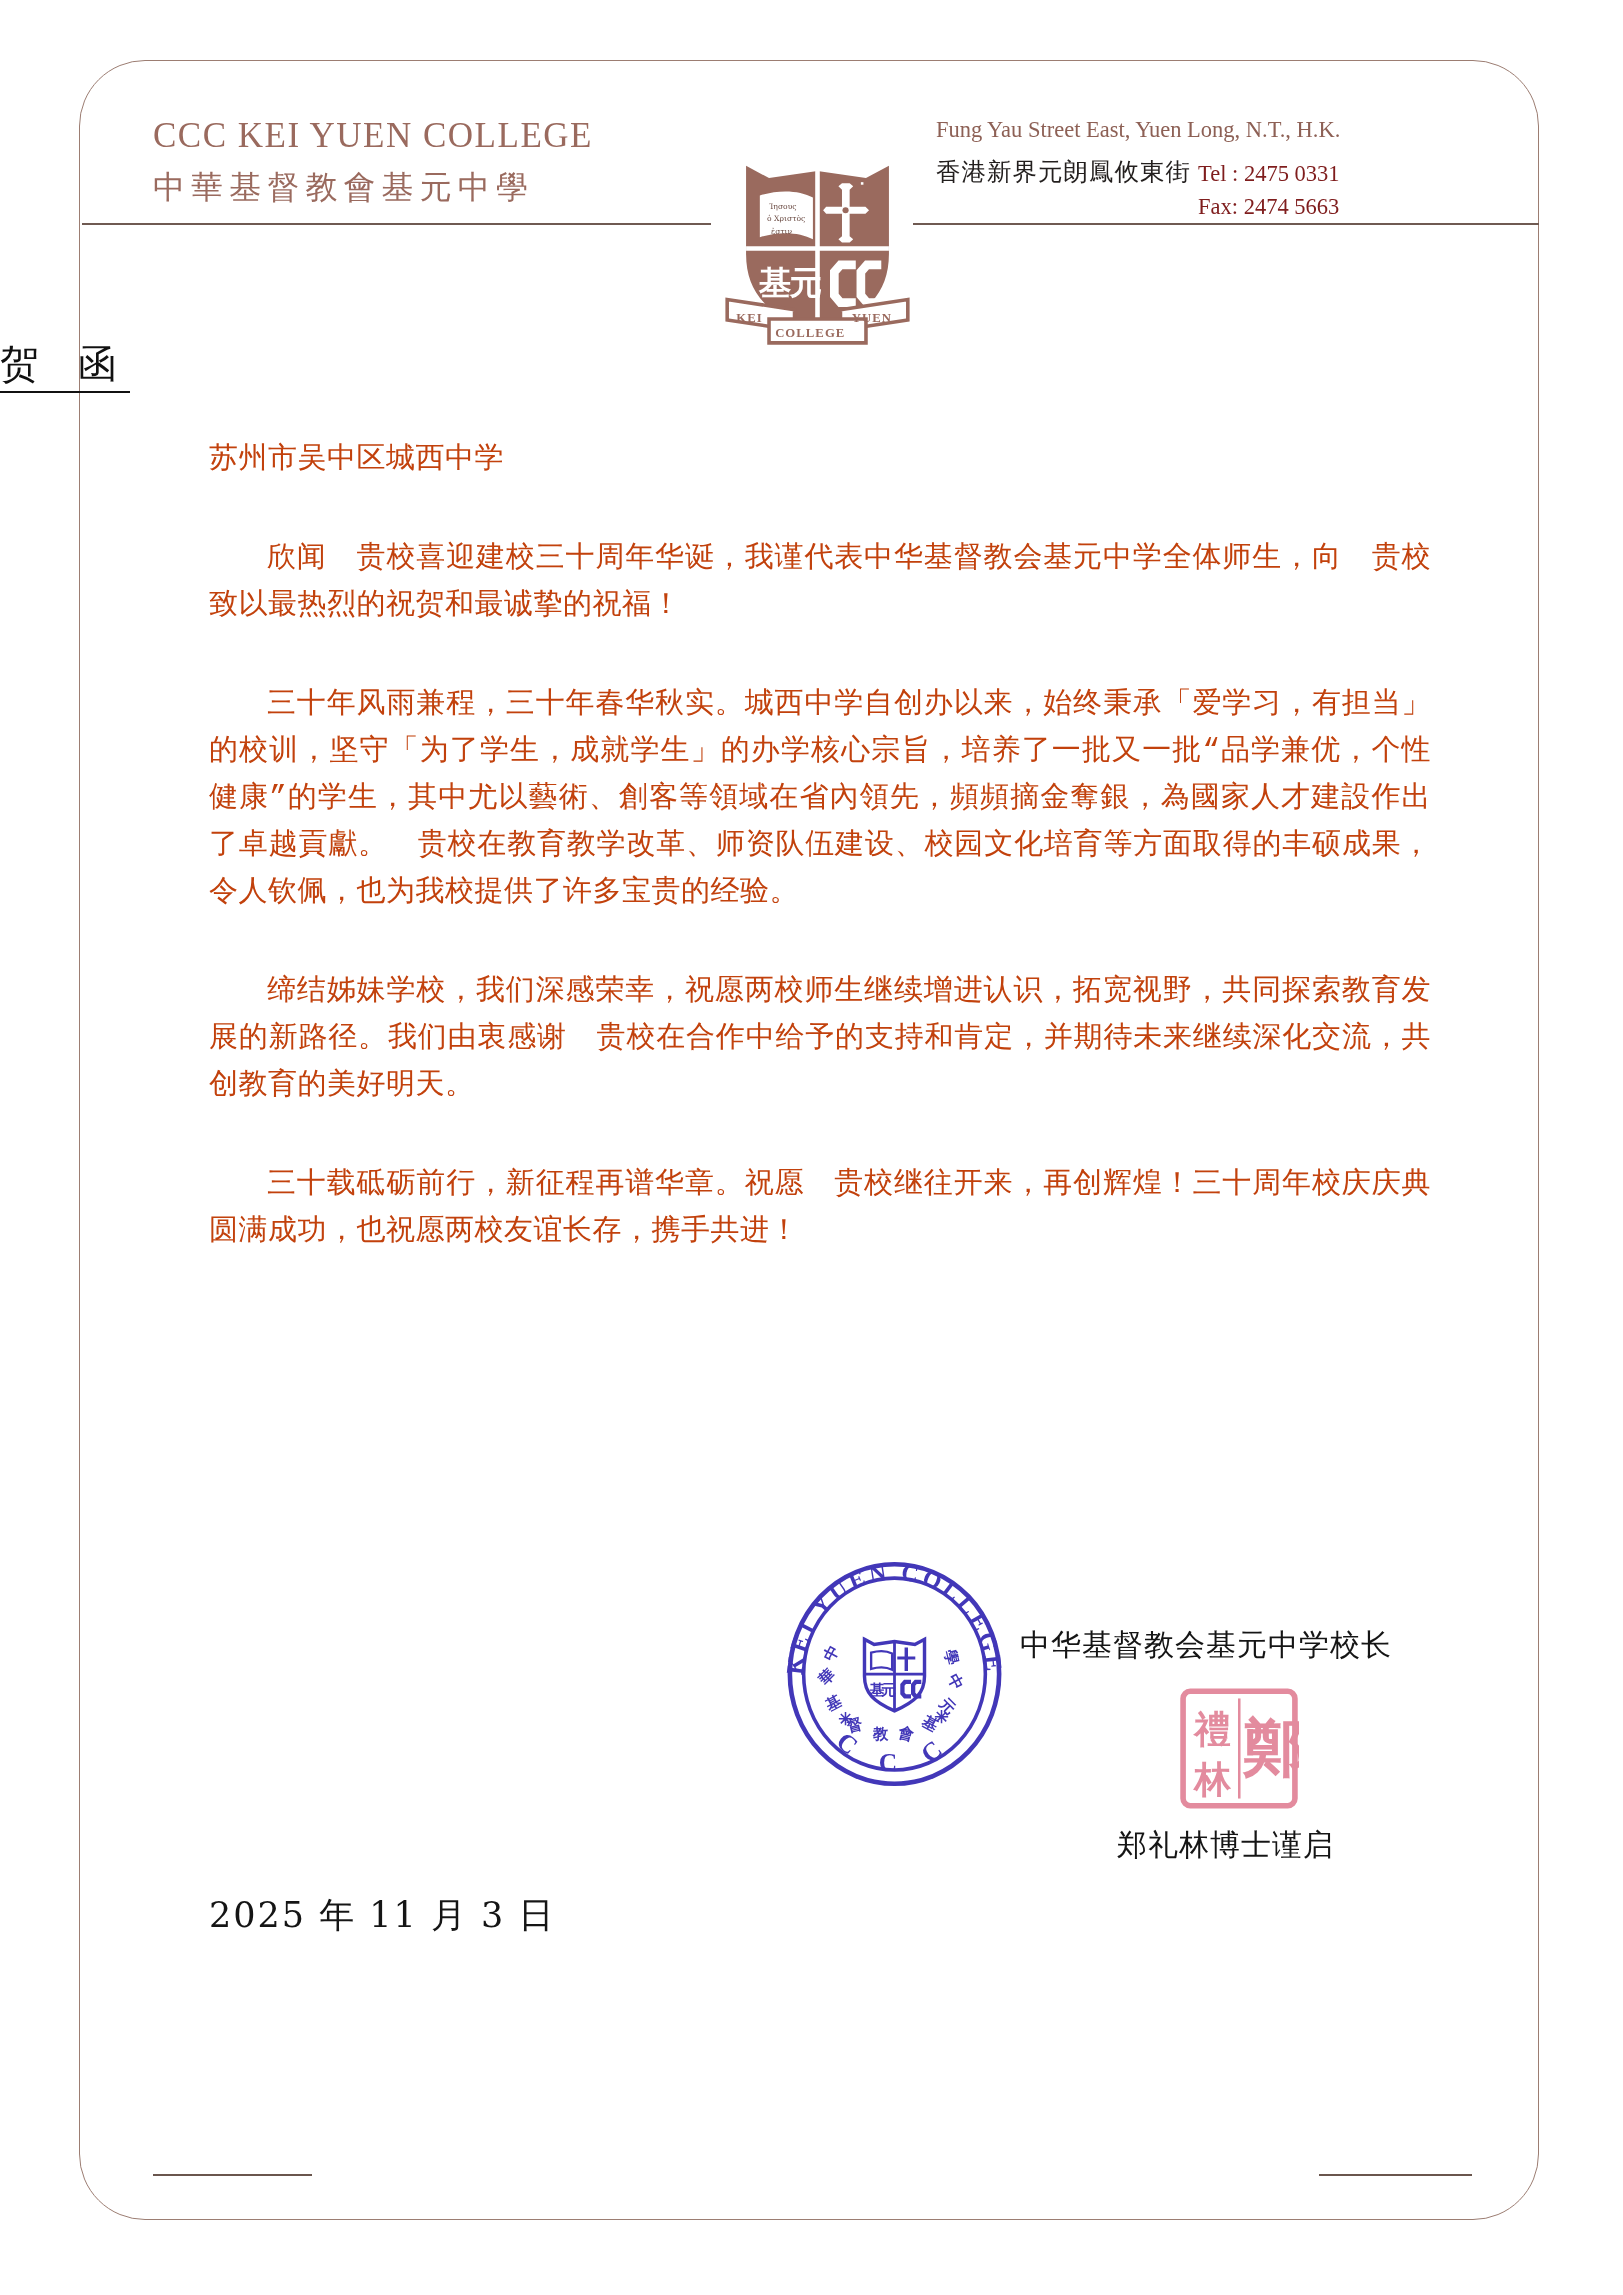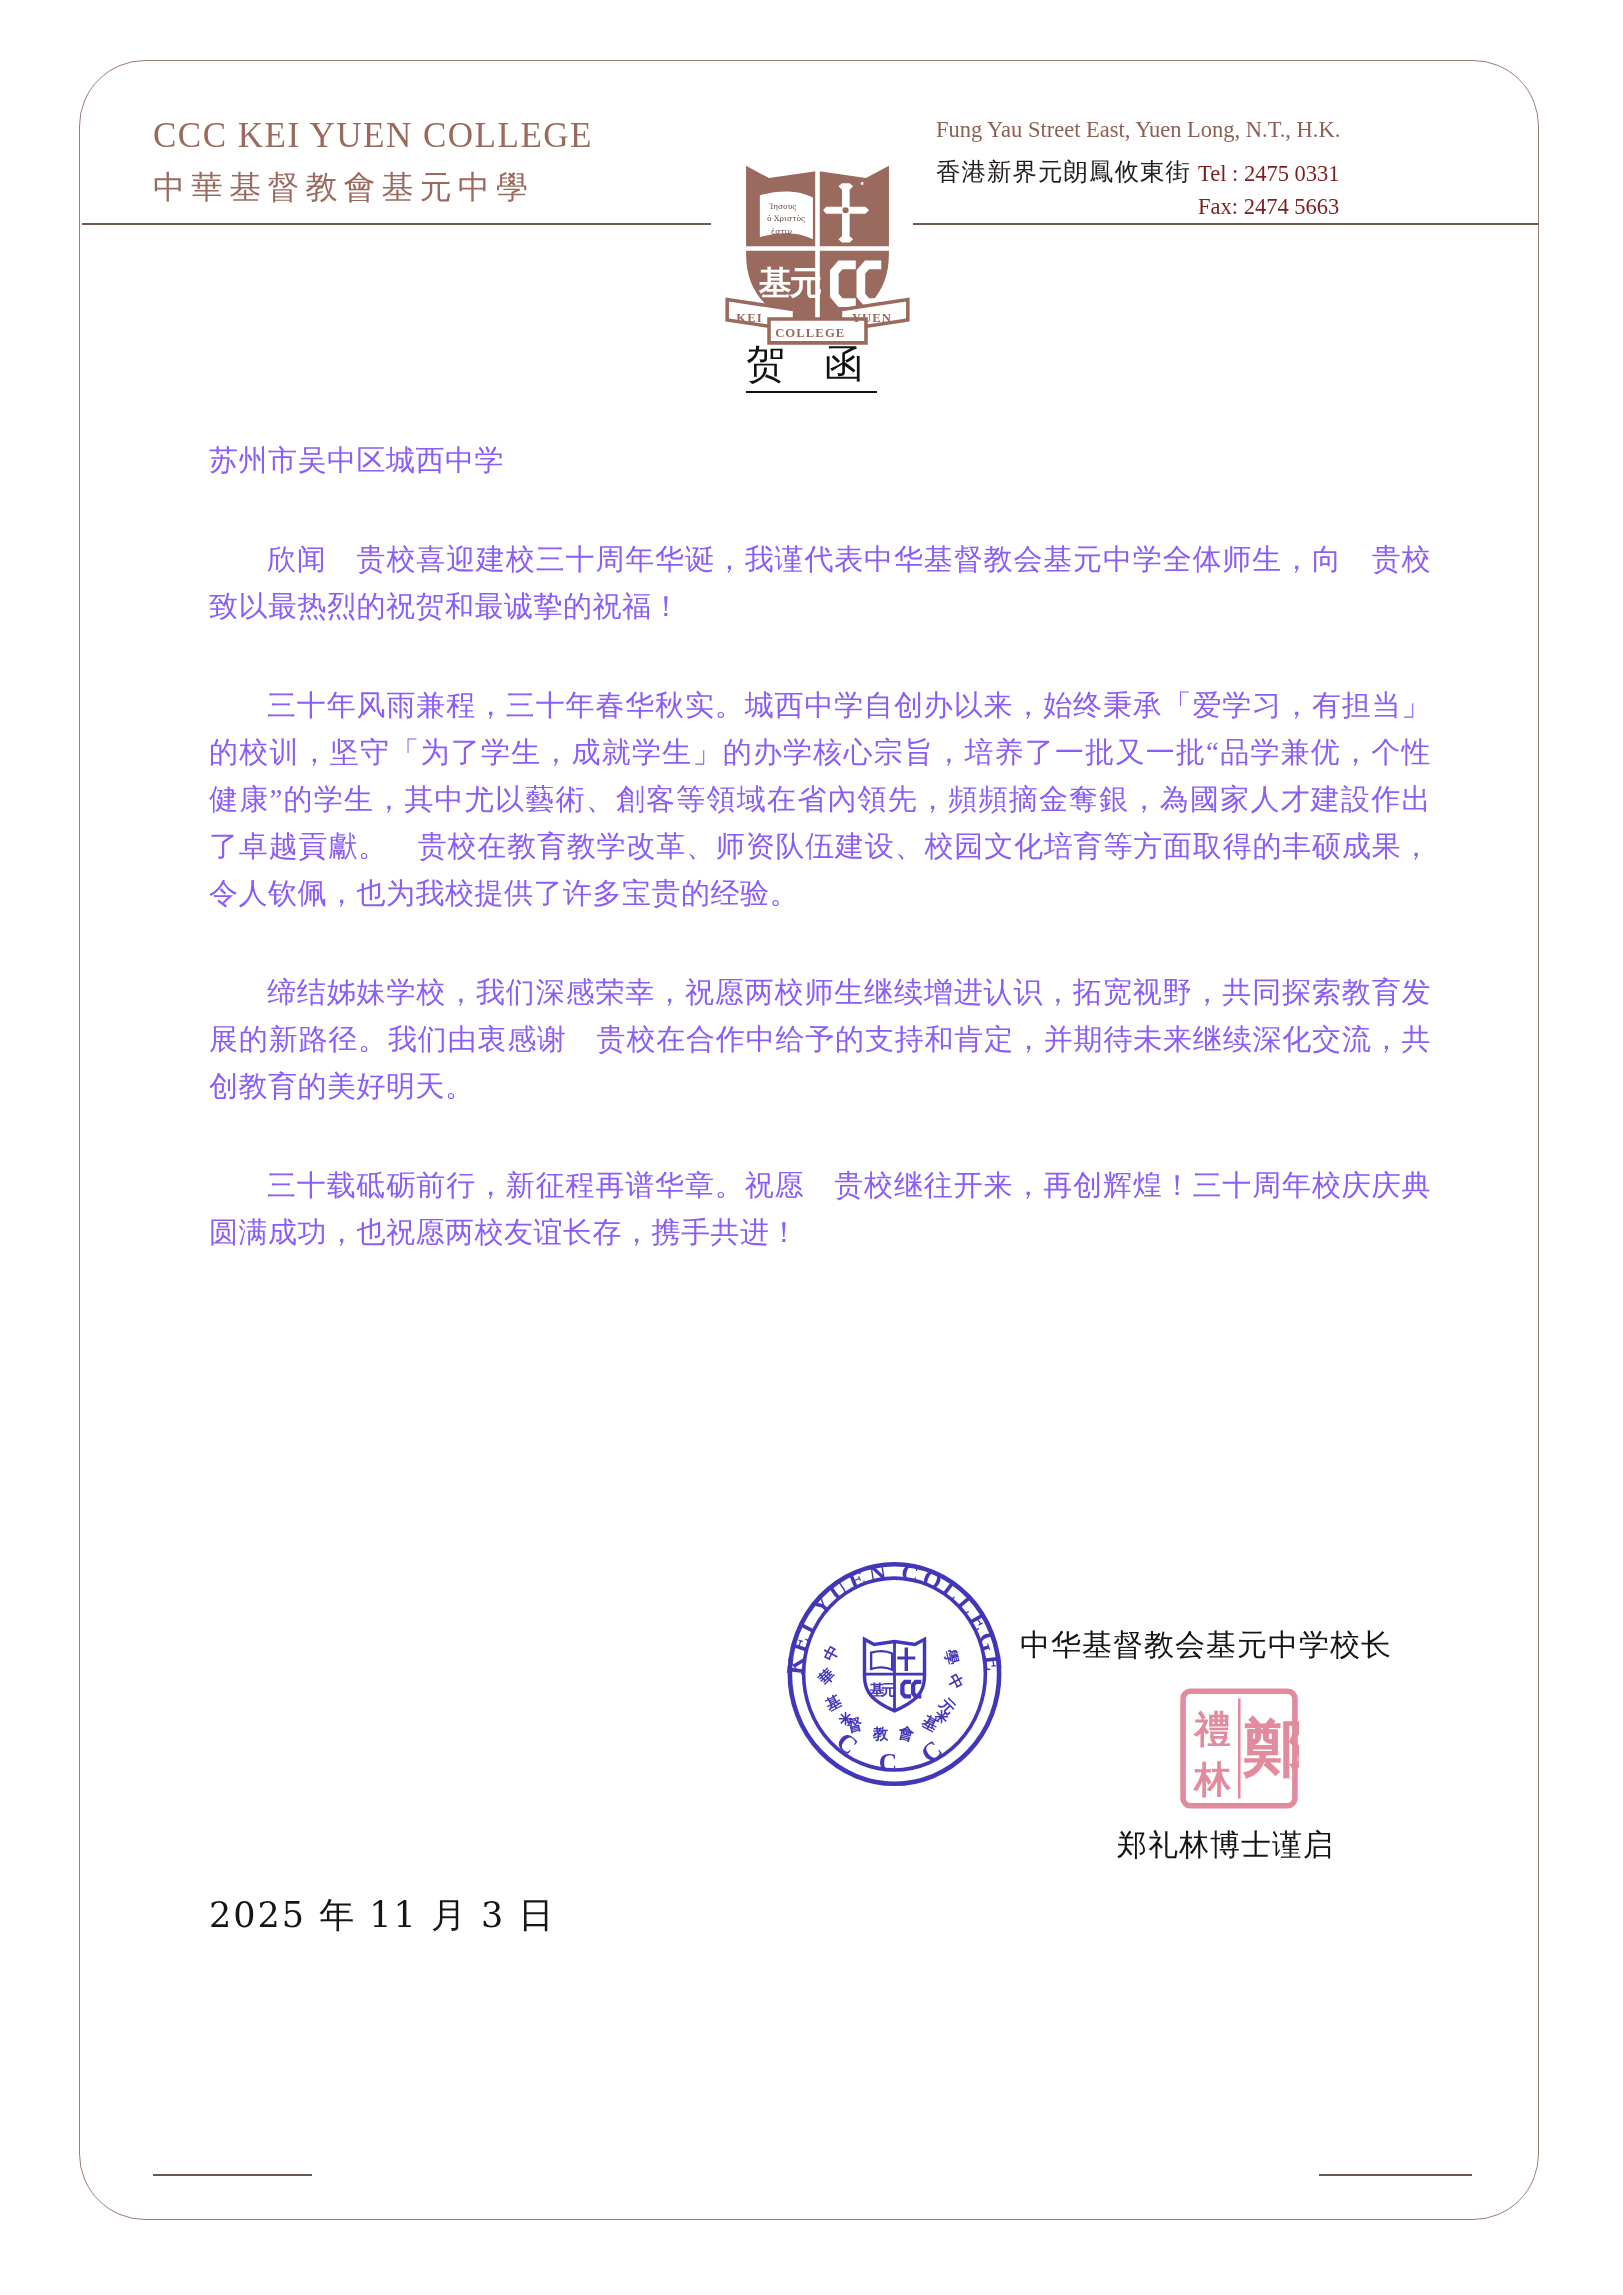--- a/index.html
+++ b/index.html
@@ -111,38 +111,38 @@
     width: 199px;
     height: 205px;
   }
 
   
   .doc-title {
     position: absolute;
     left: 0;
     top: 337px;
     width: 1623px;
-    text-align: center;
+    text-align: left;
     font-size: 39px;
     letter-spacing: 13.3px;
     color: #111111;
     font-family: "DejaVu Serif", "Liberation Serif", serif;
   }
   .doc-title span {
     border-bottom: 2px solid #111111;
     padding-bottom: 5.1px;
   }
 
   .body-block {
     position: absolute;
     left: 209px;
     top: 437px;
     width: 1222px;
-    color: #8b5cf6;
-    font-family: Liberation Serif, serif;
+    color: #c2410c;
+    font-family: Liberation Mono, monospace;
     font-size: 29px;
     line-height: 1.62;
     letter-spacing: 0.5px;
   }
   .recipient-line { white-space: nowrap; }
   .recipient-line.second { margin-top: 18.4px; }
 
   .para {
     margin-top: 52px;
     text-indent: 58px;

